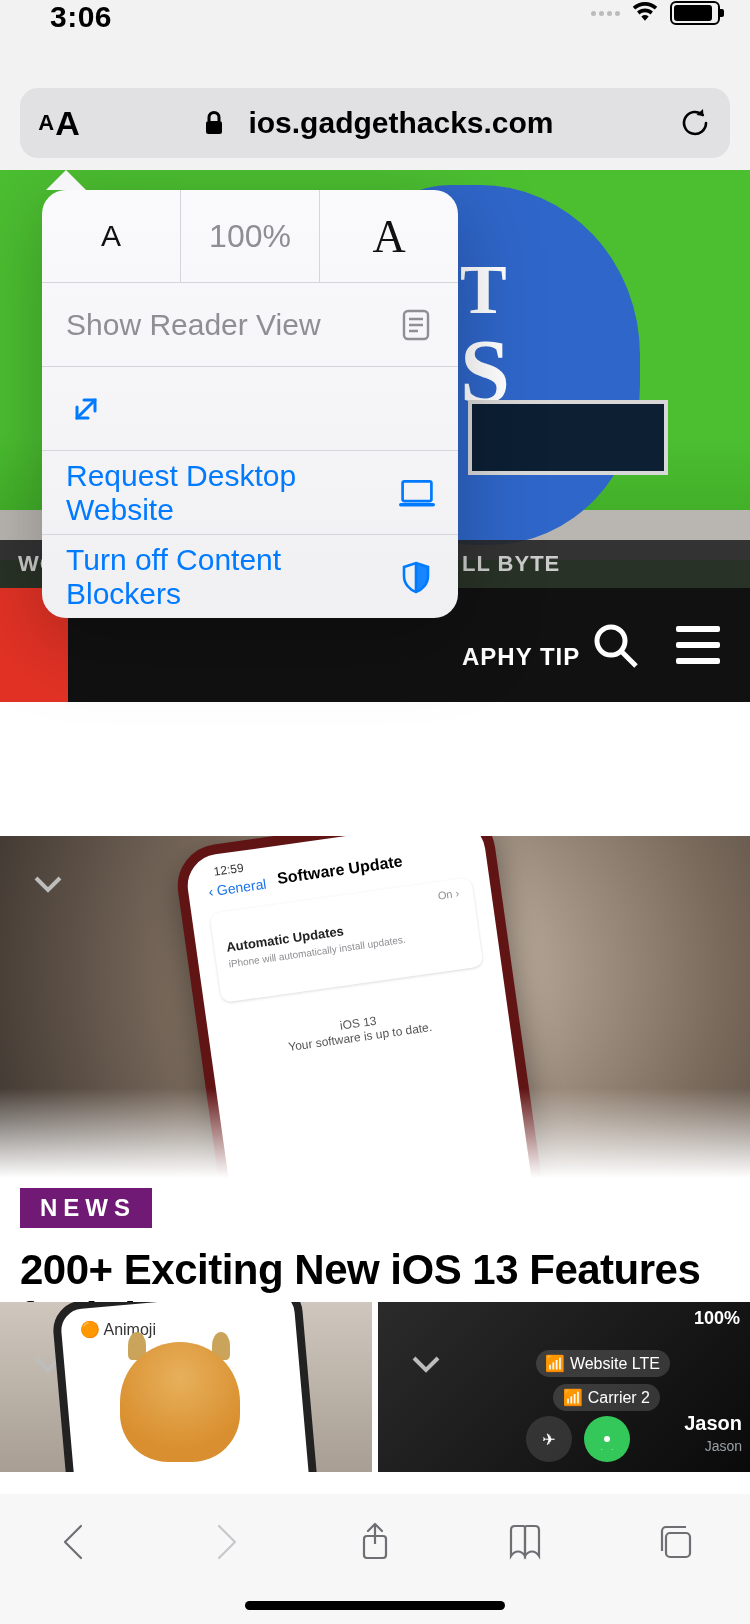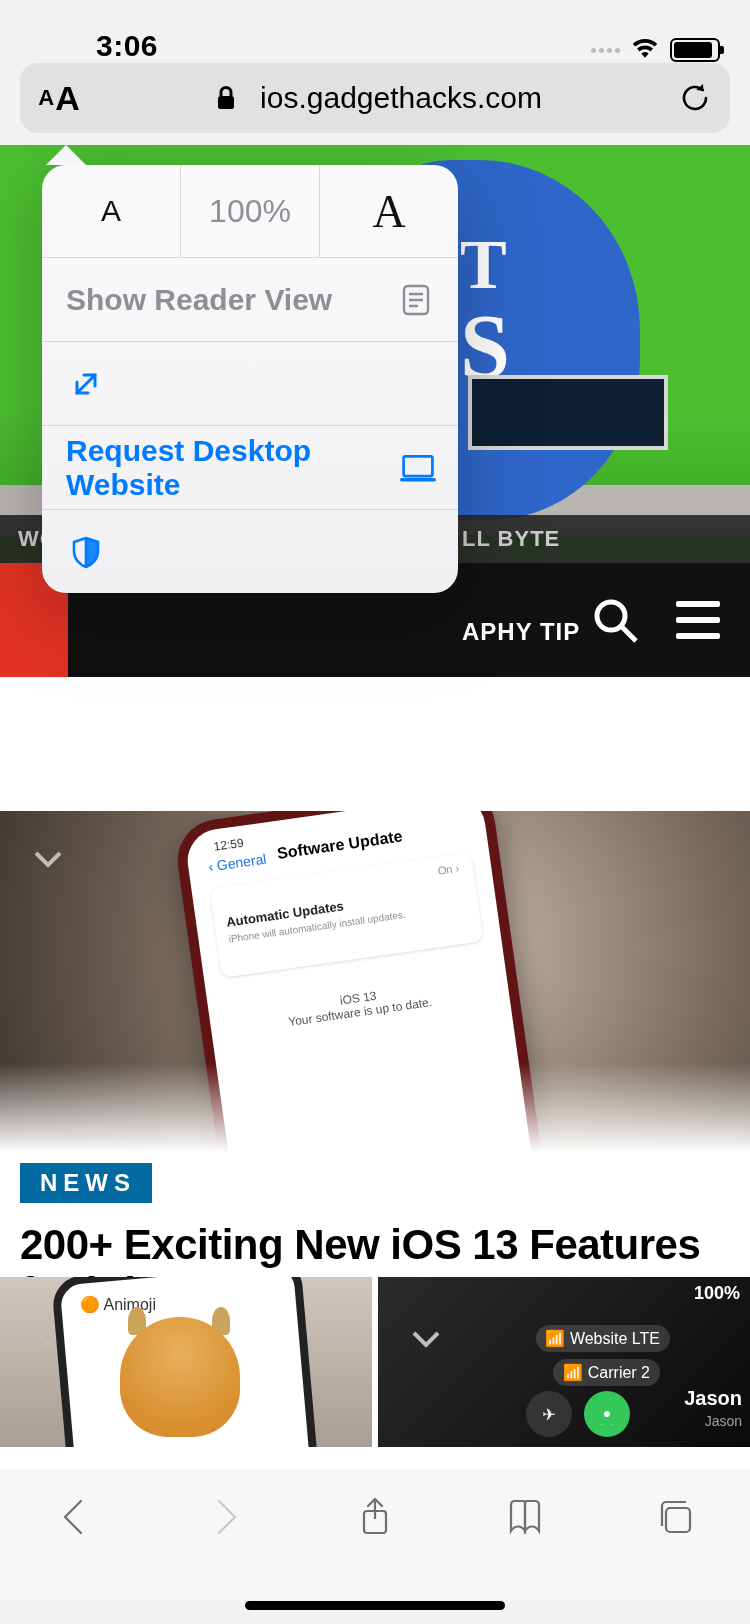--- a/index.html
+++ b/index.html
@@ -1,32 +1,32 @@
 <!DOCTYPE html>
 <html><head>
 <meta charset="utf-8">
 <style>
   * { margin: 0; padding: 0; box-sizing: border-box; -webkit-font-smoothing: antialiased; }
   html, body { width: 750px; height: 1624px; font-family: -apple-system, "SF Pro Text", "Helvetica Neue", Arial, sans-serif; background: #f2f2f2; color: #000; overflow: hidden; }
-  .status-bar { height: 63px; display: flex; align-items: flex-end; justify-content: space-between; padding: 0 30px 0 50px; margin-left: 46px; }
+  .status-bar { height: 88px; display: flex; align-items: flex-start; justify-content: space-between; padding: 0 30px 0 50px; }
   .status-time { font-size: 30px; font-weight: 600; letter-spacing: 0.5px; }
   .status-right { display: flex; align-items: center; gap: 10px; }
   .dots { display: flex; gap: 3px; }
   .dots span { width: 5px; height: 5px; border-radius: 50%; background: #bbb; }
   .wifi-icon svg { width: 30px; height: 22px; }
   .battery { width: 50px; height: 24px; border: 2.5px solid #000; border-radius: 6px; position: relative; }
   .battery::after { content:""; position:absolute; right:-6px; top:6px; width:4px; height:8px; background:#000; border-radius:0 2px 2px 0; }
   .battery-fill { position:absolute; left:2px; top:2px; bottom:2px; width:38px; background:#000; border-radius:3px; }
 
   .url-bar-wrap { padding: 0 20px 12px 20px; }
   .url-bar { height: 70px; background: #e1e0e2; border-radius: 18px; display: flex; align-items: center; position: relative; }
   .aa-btn { width: 78px; height: 100%; display:flex; align-items:center; justify-content:center; font-weight:600; color:#000; }
   .aa-btn .small { font-size: 22px; }
   .aa-btn .big   { font-size: 34px; margin-left:1px; }
-  .url-center { flex:1; display:flex; align-items:center; justify-content:center; gap:24px; font-size:30px; font-weight:400; color:#000; }
+  .url-center { flex:1; display:flex; align-items:center; justify-content:center; gap:24px; font-size:30px; font-weight:700; color:#000; }
   .lock-icon svg { width:20px; height:26px; display:block; }
   .reload-btn { width:70px; height:100%; display:flex; align-items:center; justify-content:center; }
   .reload-btn svg { width:34px; height:34px; }
 
   .content { position: relative; width: 750px; height: calc(1624px - 88px - 82px - 130px); background:#fff; overflow:hidden; }
 
   
   .hero { position:absolute; top:0; left:0; right:0; height:530px; background: linear-gradient(180deg,#4cbf31 0%, #4cbf31 50%, #288814 100%); }
   .blue-blob { position:absolute; top:15px; left:330px; width:310px; height:360px; background:#2f66c9; border-radius: 120px 160px 150px 140px / 150px 170px 160px 140px; }
   .blob-T { position:absolute; top:65px; left:130px; color:#fff; font-size:70px; font-weight:800; font-family: Georgia, serif;}
@@ -58,21 +58,21 @@
   .phone-mock .card { position:absolute; top:58px; left:18px; right:18px; height:90px; background:#fff; border-radius:10px; box-shadow:0 1px 3px rgba(0,0,0,0.15); padding:10px 12px;}
   .phone-mock .card .on { position:absolute; right:14px; top:8px; font-size:11px; color:#8e8e93;}
   .phone-mock .card .au { font-size:13px; font-weight:600; color:#222; margin-top:18px;}
   .phone-mock .card .sub{ font-size:10px; color:#8e8e93; margin-top:4px;}
   .phone-mock .mid { position:absolute; top:180px; left:0; right:0; text-align:center;}
   .phone-mock .mid .t1{ font-size:12px; color:#555;}
   .phone-mock .mid .t2{ font-size:12px; color:#555;}
   .article-img::after{ content:""; position:absolute; left:0; right:0; bottom:0; height:90px; background:linear-gradient(180deg, rgba(255,255,255,0) 0%, #fff 100%);}
 
   .article-meta { position:absolute; top:1018px; left:20px; right:20px; }
-  .news-badge { display:inline-block; background:#0369a1; color:#fff; font-size:24px; font-weight:600; letter-spacing:6px; padding:6px 16px 6px 20px; }
+  .news-badge { display:inline-block; background:#701a75; color:#fff; font-size:24px; font-weight:600; letter-spacing:6px; padding:6px 16px 6px 20px; }
   .headline { margin-top:18px; font-size:42px; font-weight:800; line-height:1.15; letter-spacing:-0.5px; }
 
   .thumbs { position:absolute; top:1132px; left:0; right:0; height:170px; display:flex; gap:6px; }
   .thumb { flex:1; position:relative; overflow:hidden; }
   .thumb-a { background: linear-gradient(180deg,#cfc7be 0%, #a89e93 100%); }
   .thumb-a .phone { position:absolute; left:60px; top:-10px; width:250px; height:220px; background:#fff; border-radius:30px; border:8px solid #222; transform:rotate(-5deg);}
   .thumb-a .animoji { position:absolute; left:80px; top:18px; font-size:16px; color:#333;}
   .thumb-a .giraffe { position:absolute; left:120px; top:40px; width:120px; height:120px; background: radial-gradient(circle at 50% 30%, #e7b05b 0%, #d98f2f 70%); border-radius:50% 50% 40% 40%; }
   .thumb-a .ear1{position:absolute;left:128px;top:30px;width:18px;height:28px;background:#caa45a;border-radius:50% 50% 20% 20%;}
   .thumb-a .ear2{position:absolute;left:212px;top:30px;width:18px;height:28px;background:#caa45a;border-radius:50% 50% 20% 20%;}
@@ -90,21 +90,21 @@
   
   .popover-wrap { position:absolute; top:0; left:42px; width:416px; filter: drop-shadow(0 20px 40px rgba(0,0,0,0.25)); z-index:50;}
   .popover-arrow { width:0; height:0; border-left:20px solid transparent; border-right:20px solid transparent; border-bottom:20px solid #f6f6f8; margin-left:4px; }
   .popover { background: linear-gradient(180deg,#fafafc 0%, #f0f0f3 100%); border-radius:24px; overflow:hidden; }
   .zoom-row { height:92px; display:flex; }
   .zoom-cell { flex:1; display:flex; align-items:center; justify-content:center; border-right:1px solid #d6d6da; }
   .zoom-cell:last-child{ border-right:none;}
   .zoom-small { font-size:30px; font-weight:500; color:#111; }
   .zoom-pct { font-size:32px; color:#8e8e93; }
   .zoom-big { font-size:46px; font-weight:500; color:#111; font-family: Georgia, "Times New Roman", serif;}
-  .menu-item { height:84px; border-top:1px solid #d6d6da; display:flex; align-items:center; justify-content:space-between; padding:0 22px 0 24px; font-size:30px;font-weight:bold; }
+  .menu-item { height:84px; border-top:1px solid #d6d6da; display:flex; align-items:center; justify-content:space-between; padding:0 22px 0 24px; font-size:30px; }
   .menu-item.disabled { color:#8e8e93; }
   .menu-item.enabled  { color:#007aff; }
   .menu-icon { width:40px; height:40px; display:flex; align-items:center; justify-content:center; }
   .menu-icon svg { width:36px; height:36px; }
 
   
   .toolbar { height:130px; background:#f7f7f8; display:flex; align-items:flex-start; justify-content:space-around; padding-top:18px; }
   .tool-btn { width:80px; height:60px; display:flex; align-items:center; justify-content:center; }
   .tool-btn svg { width:44px; height:44px; stroke:#6e6e73; fill:none; stroke-width:2.2; }
   .tool-btn.disabled svg { stroke:#c7c7cc; }
@@ -290,20 +290,21 @@
         <span>Request Desktop Website</span>
         <span class="menu-icon">
           <svg viewBox="0 0 40 40" fill="none" stroke="#007aff" stroke-width="3">
               <rect x="4" y="7" width="32" height="22" rx="2"></rect>
               <line x1="2" y1="33" x2="38" y2="33" stroke-width="4" stroke-linecap="round"></line>
             </svg>
         </span>
       </div>
 
       <div class="menu-item enabled">
+        <span>Turn off Content Blockers</span>
         <span class="menu-icon">
           <svg viewBox="0 0 36 36" fill="none" stroke="#007aff" stroke-width="2.6">
               <path d="M18 4 L30 8 V17 C30 25 24 31 18 33 C12 31 6 25 6 17 V8 Z"></path>
               <path d="M18 4 V33"></path>
               <path d="M18 4 L30 8 V17 C30 25 24 31 18 33 Z" fill="#007aff" fill-opacity="0.9" stroke="none"></path>
             </svg>
         </span>
       </div>
 
     </div>

